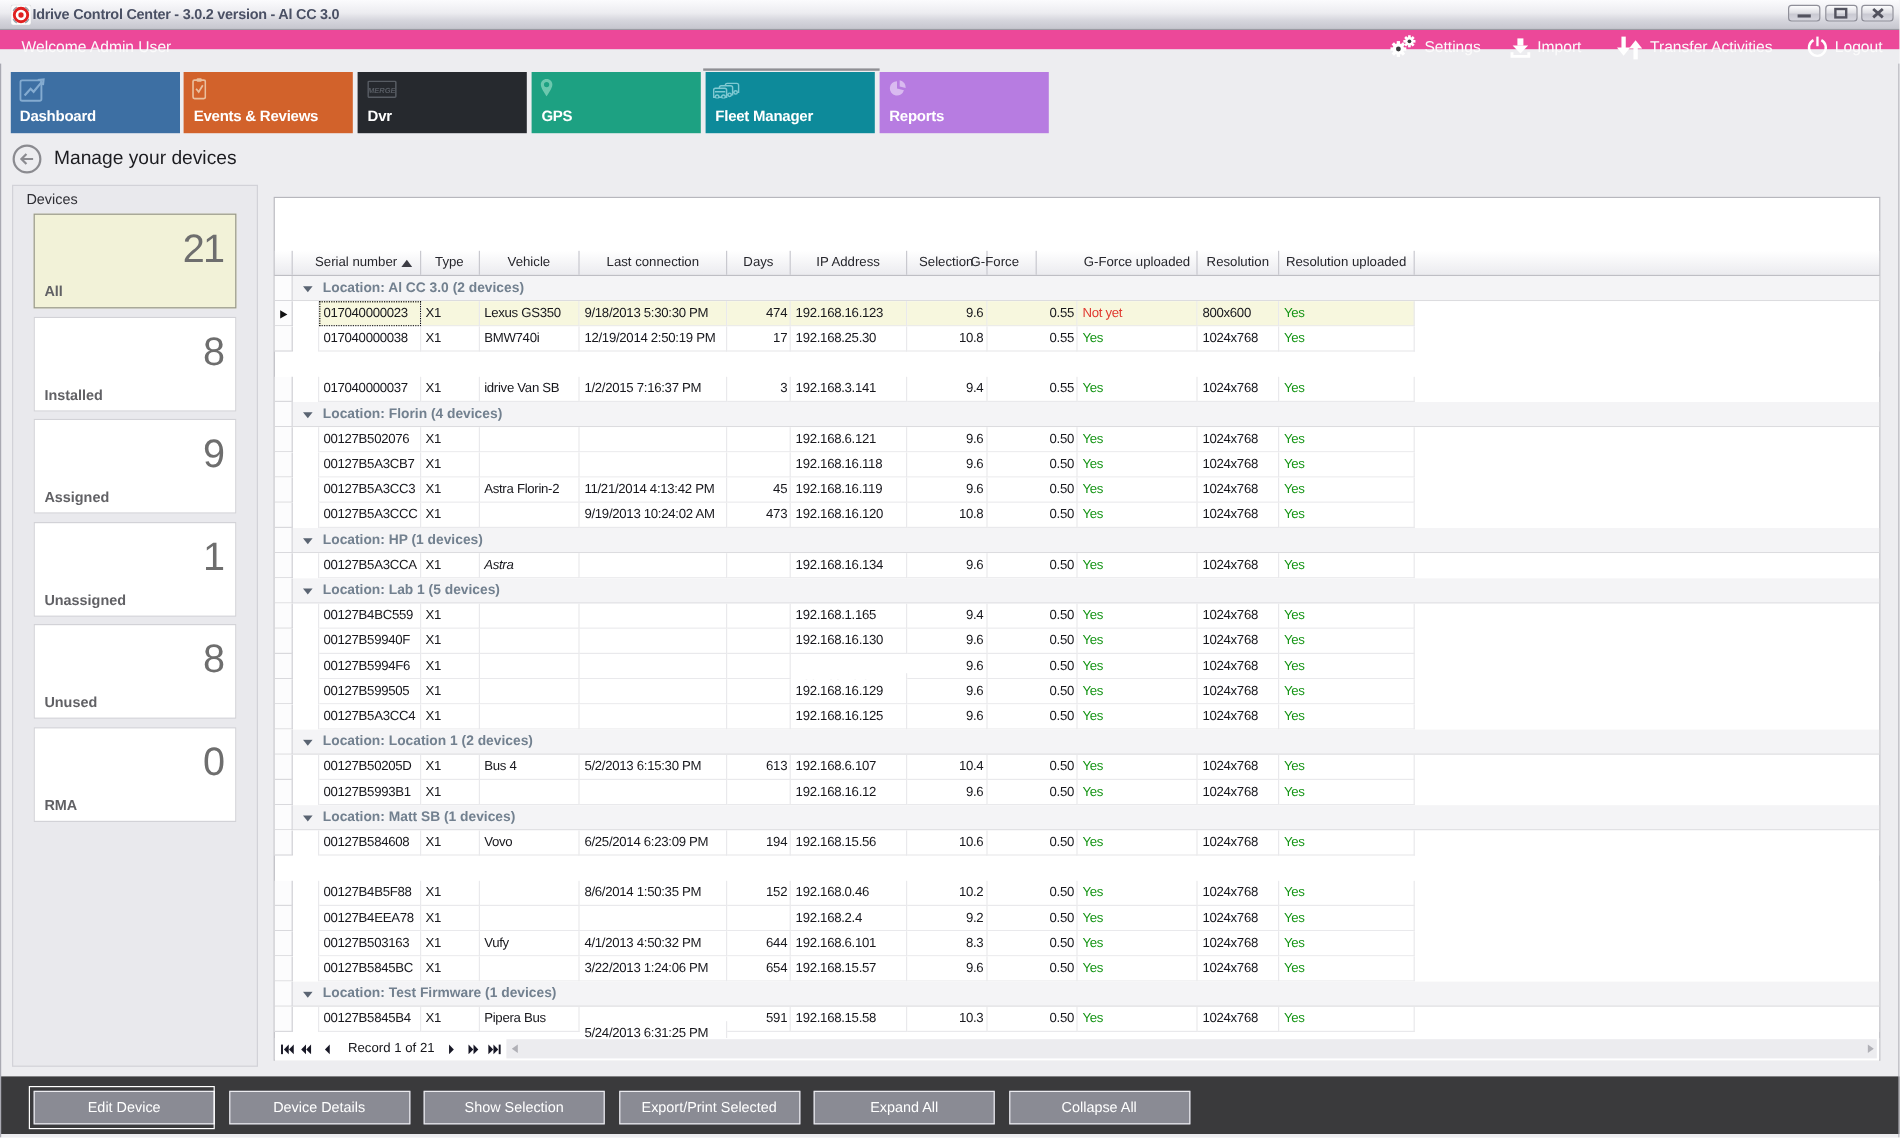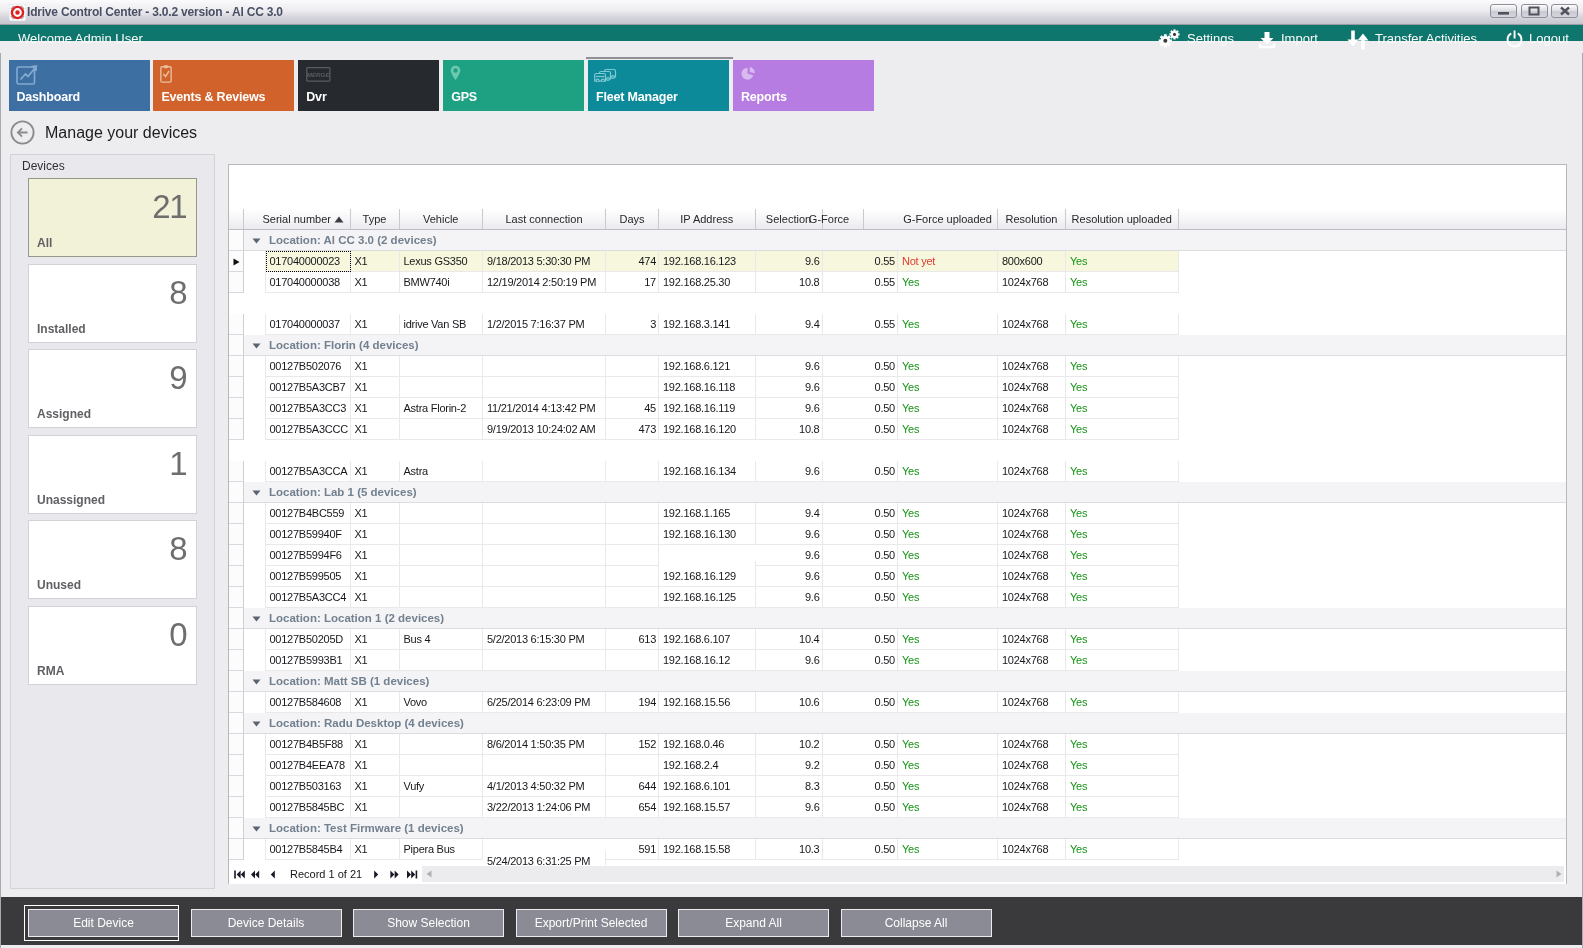--- a/index.html
+++ b/index.html
@@ -2,21 +2,21 @@
 <html><head><meta charset="utf-8"><style>
 *{margin:0;padding:0;box-sizing:border-box}
 html,body{width:1583px;height:948px;overflow:hidden}
 body{position:relative;background:#ededf0;font-family:"Liberation Sans",sans-serif}
 .abs{position:absolute}
 
 #title{left:0;top:0;width:1583px;height:25px;background:linear-gradient(180deg,#fbfbfd 0%,#ececf0 45%,#d6d6dd 70%,#c6c6cf 100%);border-bottom:1px solid #9a9aa2}
 #title .txt{left:27px;top:5px;font-size:12px;font-weight:bold;color:#4a5064;letter-spacing:-0.2px}
 .winbtn{top:4px;width:27px;height:14px;border:1px solid #8f8f99;border-radius:3px;background:linear-gradient(180deg,#fdfdfe,#dcdce2 50%,#c9c9d2 55%,#d6d6de)}
 
-#menubar{left:0;top:25px;width:1583px;height:16px;background:#0f766e;color:#fff}
+#menubar{left:0;top:25px;width:1583px;height:16px;background:#ec4899;color:#fff}
 #menubar .it{top:0;height:28px;line-height:28px;font-size:13px;color:#fbfbfb;white-space:nowrap}
 
 .tab{top:60px;width:141px;height:51px}
 .tab .lb{position:absolute;left:8px;bottom:7px;font-size:12.5px;font-weight:bold;color:#fff;letter-spacing:-0.2px}
 
 .card{left:28px;width:169px;height:79px;background:#fff;border:1px solid #d2d2d7}
 .card .num{position:absolute;right:10px;top:11px;font-size:33px;color:#6e6e6e;line-height:1;letter-spacing:-1.5px}
 .card .lb{position:absolute;left:8px;bottom:6px;font-size:12px;font-weight:bold;color:#616165}
 
 #grid{left:228px;top:164px;width:1339px;height:720px;background:#fff;border:1px solid #b7b7bd}
@@ -326,26 +326,35 @@
         <div class="c" style="left:170.5px;width:83.5px;"></div>
         <div class="c" style="left:254px;width:123px;">9/19/2013 10:24:02 AM</div>
         <div class="c num" style="left:377px;width:53px;">473</div>
         <div class="c" style="left:430px;width:96.5px;">192.168.16.120</div>
         <div class="c num" style="left:526.5px;width:67.0px;">10.8</div>
         <div class="c num" style="left:593.5px;width:75.5px;">0.50</div>
         <div class="c yes" style="left:669px;width:100px;">Yes</div>
         <div class="c" style="left:769px;width:68px;">1024x768</div>
         <div class="c yes" style="left:837px;width:112.5px;">Yes</div>
       </div>
+<div class="r" style="top:210px">
+        <div class="ind"></div>
+        <div class="gr">
+          <svg style="position:absolute;left:8px;top:8px" width="9" height="6" viewBox="0 0 9 6">
+            <path d="M0.5 0.5 L8.5 0.5 L4.5 5.5 Z" fill="#5a6472"></path>
+          </svg>
+          <span style="position:absolute;left:25px">Location: HP (1 devices)</span>
+        </div>
+      </div>
 <div class="r" style="top:231px">
         <div class="ind"></div>
         <div class="iv" style="left:36px;width:0"></div>
         <div class="c" style="left:36.5px;width:85.0px;">00127B5A3CCA</div>
         <div class="c" style="left:121.5px;width:49.0px;">X1</div>
-        <div class="c" style="left:170.5px;width:83.5px;">Astra</div>
+        <div class="c" style="left:170.5px;width:83.5px;font-style:italic;">Astra</div>
         <div class="c" style="left:254px;width:123px;"></div>
         <div class="c num" style="left:377px;width:53px;"></div>
         <div class="c" style="left:430px;width:96.5px;">192.168.16.134</div>
         <div class="c num" style="left:526.5px;width:67.0px;">9.6</div>
         <div class="c num" style="left:593.5px;width:75.5px;">0.50</div>
         <div class="c yes" style="left:669px;width:100px;">Yes</div>
         <div class="c" style="left:769px;width:68px;">1024x768</div>
         <div class="c yes" style="left:837px;width:112.5px;">Yes</div>
       </div>
 <div class="r" style="top:252px">
@@ -487,29 +496,20 @@
         <div class="c" style="left:121.5px;width:49.0px;">X1</div>
         <div class="c" style="left:170.5px;width:83.5px;">Vovo</div>
         <div class="c" style="left:254px;width:123px;">6/25/2014 6:23:09 PM</div>
         <div class="c num" style="left:377px;width:53px;">194</div>
         <div class="c" style="left:430px;width:96.5px;">192.168.15.56</div>
         <div class="c num" style="left:526.5px;width:67.0px;">10.6</div>
         <div class="c num" style="left:593.5px;width:75.5px;">0.50</div>
         <div class="c yes" style="left:669px;width:100px;">Yes</div>
         <div class="c" style="left:769px;width:68px;">1024x768</div>
         <div class="c yes" style="left:837px;width:112.5px;">Yes</div>
-      </div>
-<div class="r" style="top:483px">
-        <div class="ind"></div>
-        <div class="gr">
-          <svg style="position:absolute;left:8px;top:8px" width="9" height="6" viewBox="0 0 9 6">
-            <path d="M0.5 0.5 L8.5 0.5 L4.5 5.5 Z" fill="#5a6472"></path>
-          </svg>
-          <span style="position:absolute;left:25px">Location: Radu Desktop (4 devices)</span>
-        </div>
       </div>
 <div class="r" style="top:504px">
         <div class="ind"></div>
         <div class="iv" style="left:36px;width:0"></div>
         <div class="c" style="left:36.5px;width:85.0px;">00127B4B5F88</div>
         <div class="c" style="left:121.5px;width:49.0px;">X1</div>
         <div class="c" style="left:170.5px;width:83.5px;"></div>
         <div class="c" style="left:254px;width:123px;">8/6/2014 1:50:35 PM</div>
         <div class="c num" style="left:377px;width:53px;">152</div>
         <div class="c" style="left:430px;width:96.5px;">192.168.0.46</div>

